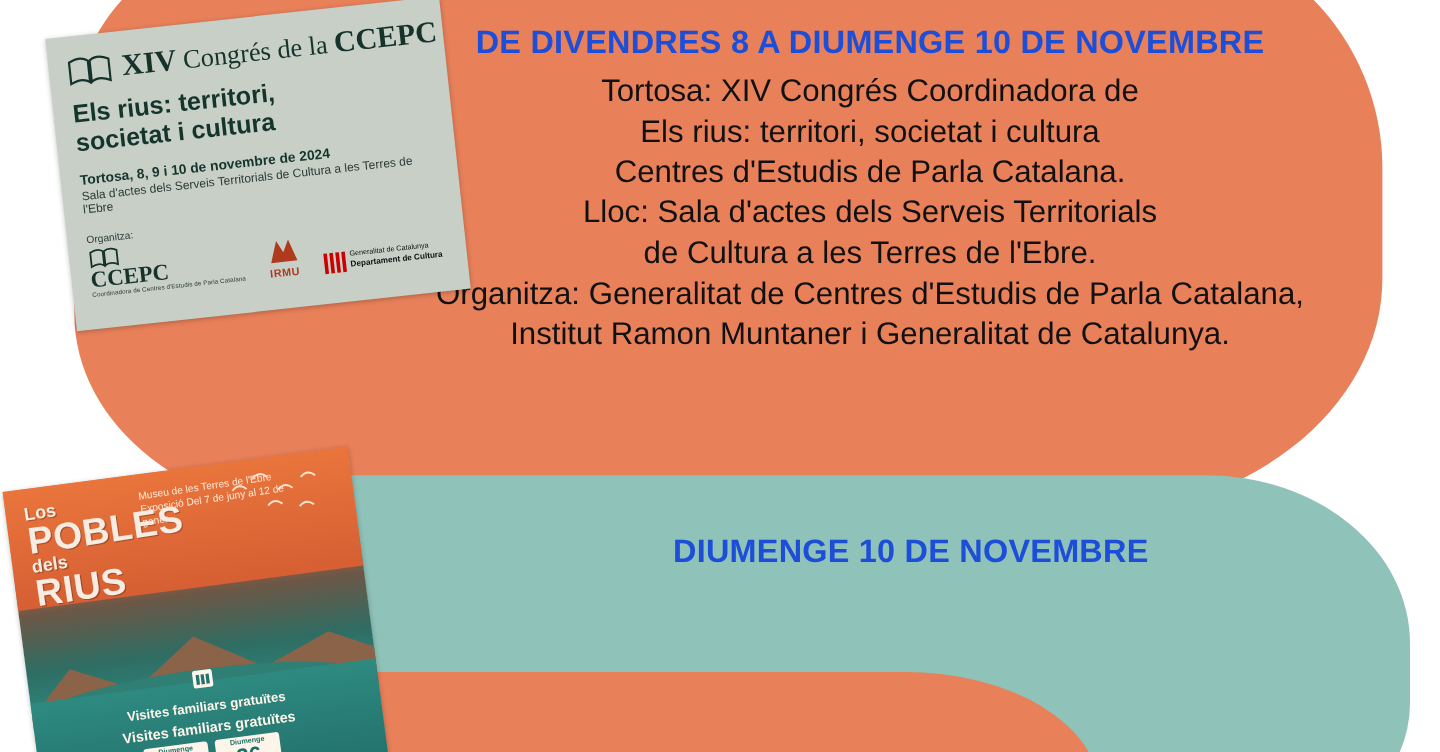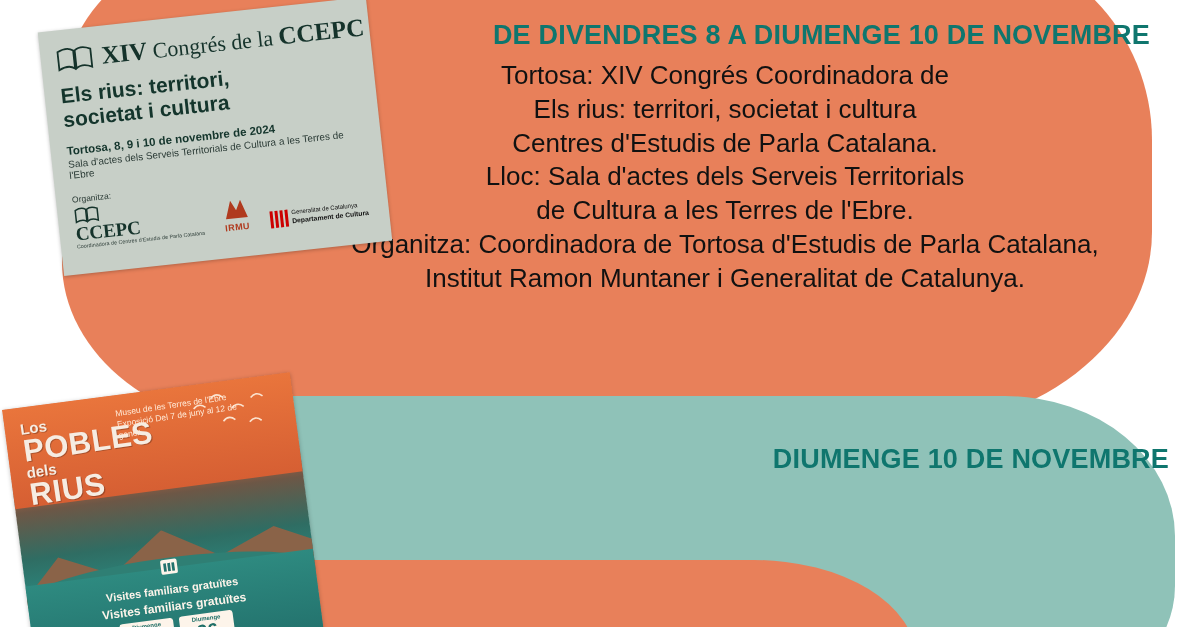--- a/index.html
+++ b/index.html
@@ -61,22 +61,21 @@
   .block-bottom {
     left: 349px;
     top: 442px;
     width: 820px;
   }
   .heading {
     font-size: 27px;
     font-weight: bold;
     letter-spacing: 0.2px;
     margin-bottom: 6px;
-    color: #0f766e;
-    text-align: right;
+    color: #1d4ed8;
   }
   .line {
     font-size: 26px;
     color: #111111;
     white-space: nowrap;
   }
   .lbl {
     font-weight: normal;
     margin-top: 40px;
   }
@@ -413,19 +412,19 @@
   </div>
 </div>
 
 <div class="text-block block-top">
   <div class="heading">DE DIVENDRES 8 A DIUMENGE 10 DE NOVEMBRE</div>
   <div class="line"><span class="lbl">Tortosa:</span><span> XIV Congrés Coordinadora de</span></div>
   <div class="line"><span class="lbl"></span><span>Els rius: territori, societat i cultura</span></div>
   <div class="line"><span class="lbl"></span><span>Centres d'Estudis de Parla Catalana.</span></div>
   <div class="line"><span class="lbl">Lloc:</span><span> Sala d'actes dels Serveis Territorials</span></div>
   <div class="line"><span class="lbl"></span><span>de Cultura a les Terres de l'Ebre.</span></div>
-  <div class="line"><span class="lbl">Organitza:</span><span> Coordinadora de Tortosa d'Estudis de Parla Catalana,</span></div>
+  <div class="line"><span class="lbl">Organitza:</span><span> Generalitat de Centres d'Estudis de Parla Catalana,</span></div>
   <div class="line"><span class="lbl"></span><span>Institut Ramon Muntaner i Generalitat de Catalunya.</span></div>
 </div>
 
 <div class="text-block block-bottom">
   <div class="heading">DIUMENGE 10 DE NOVEMBRE</div>
 </div>
 
 </body></html>

